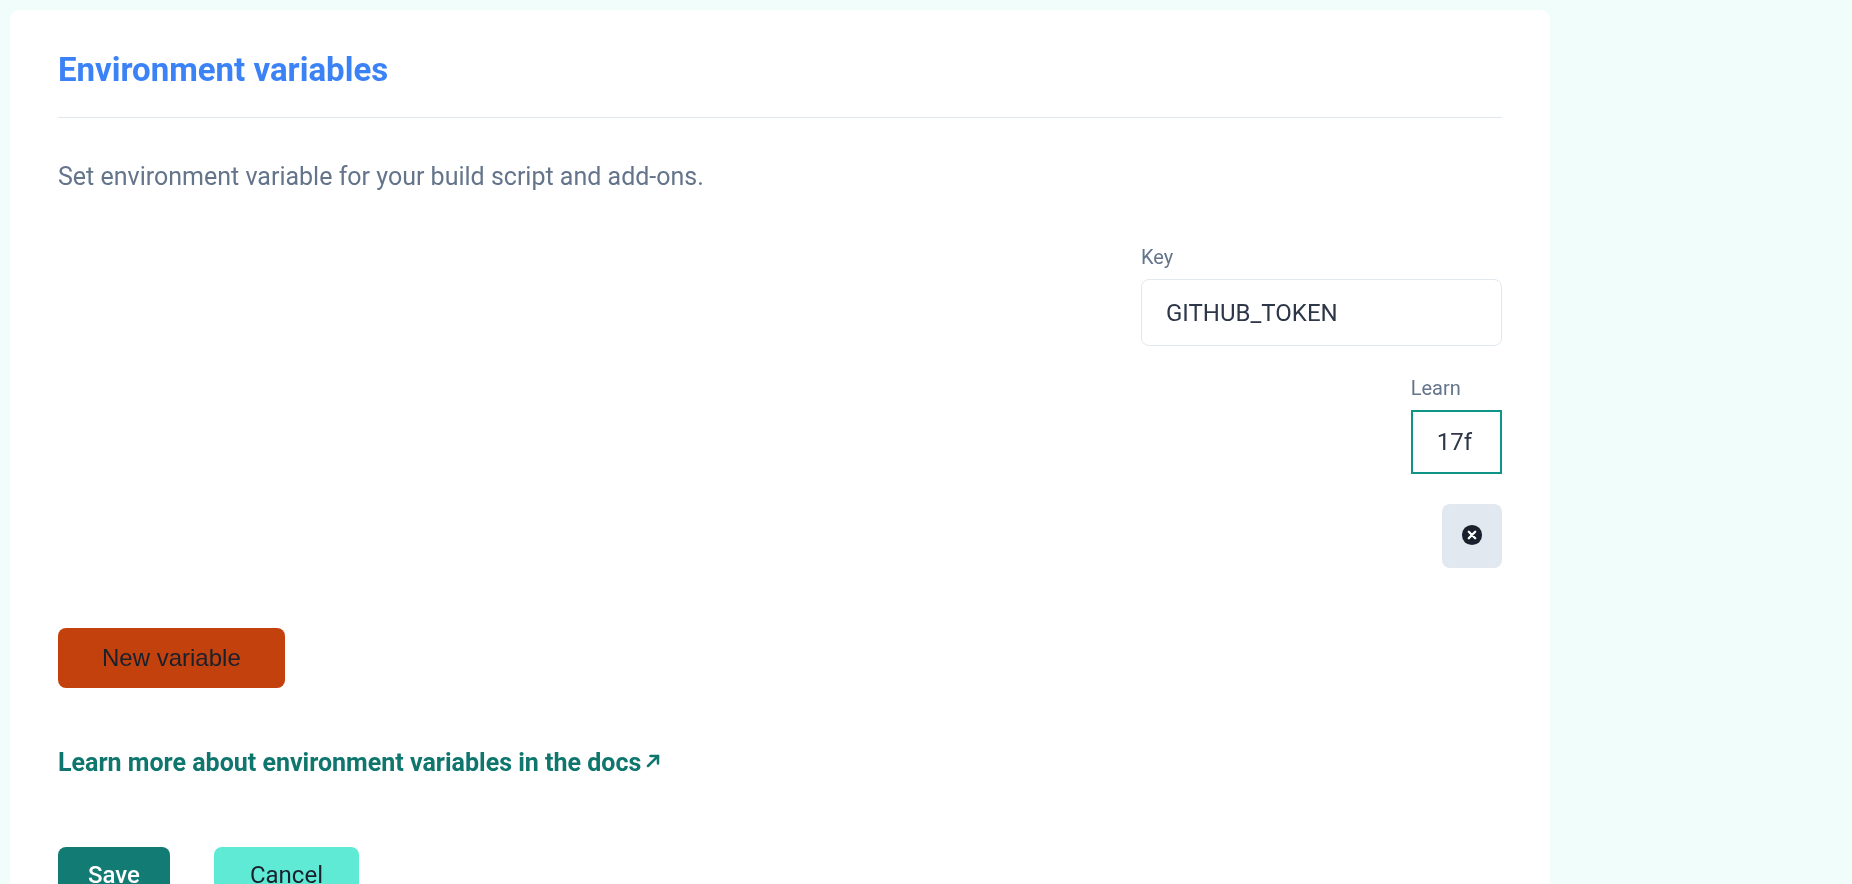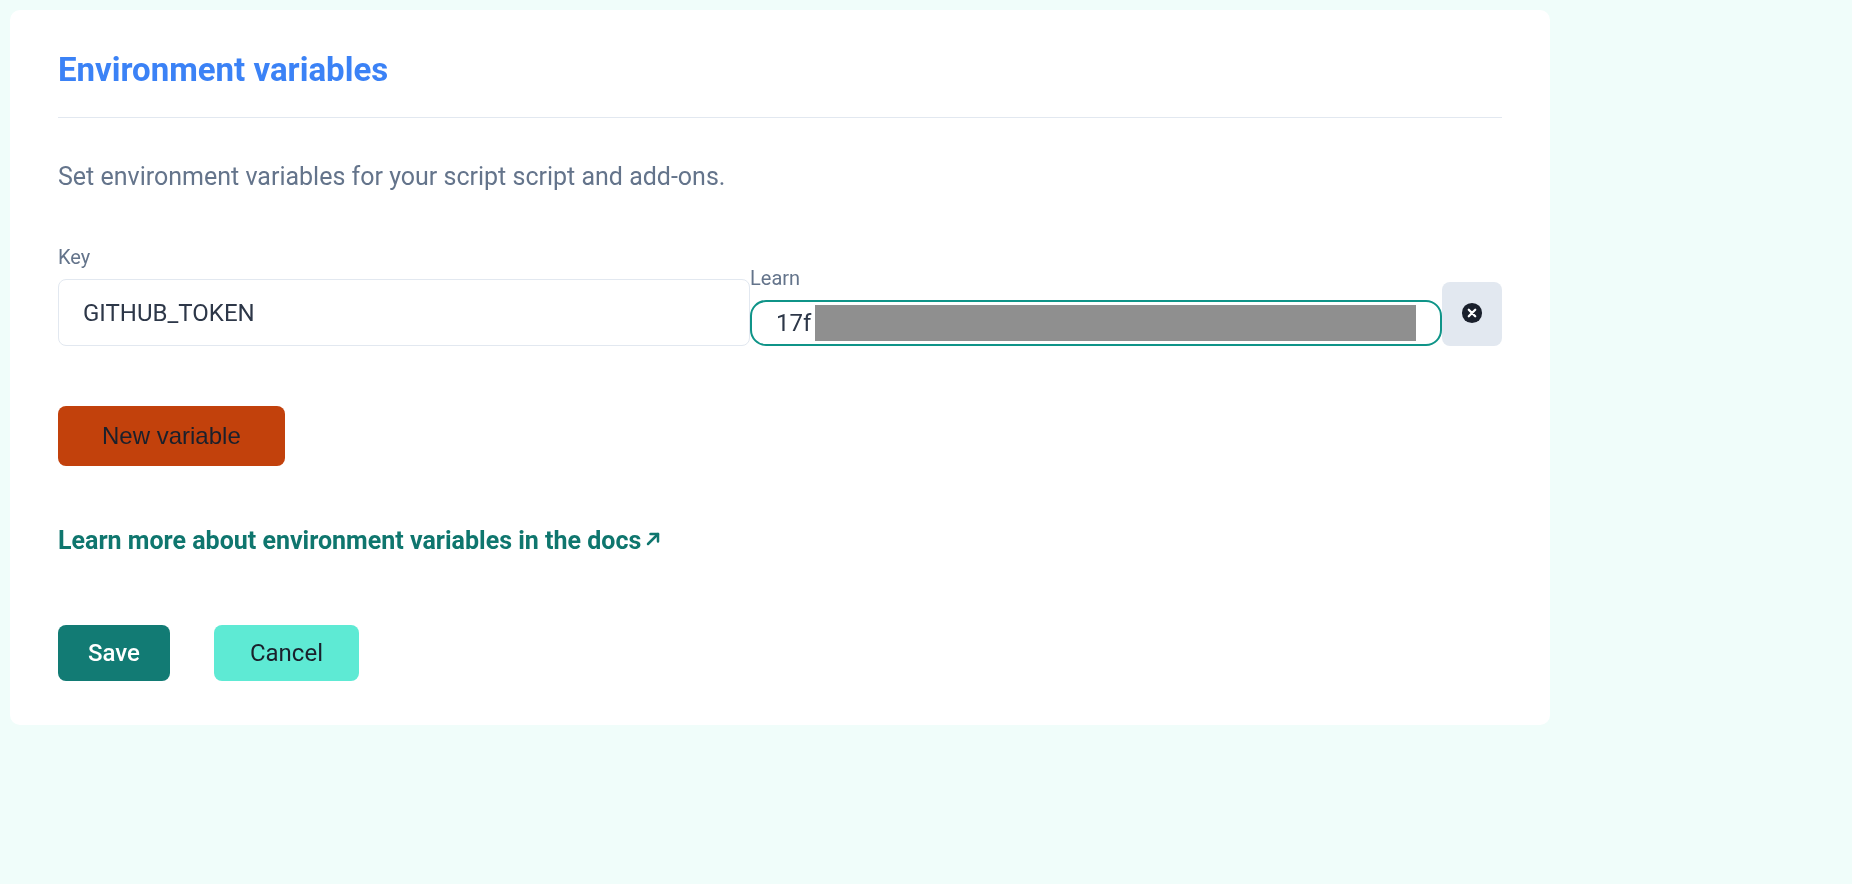--- a/index.html
+++ b/index.html
@@ -29,22 +29,24 @@
       border-top: 1px solid #e2e8f0;
       margin-bottom: 44px;
     }
     .description {
       font-size: 25px;
       color: #64748b;
       margin-bottom: 54px;
     }
     .fields-row {
       display: flex;
+      gap: 30px;
       align-items: flex-end;
       margin-bottom: 60px;
+      flex-direction: column;
     }
     .field-group {
       flex: 1;
       display: flex;
       flex-direction: column;
     }
     .field-label {
       font-size: 20px;
       color: #64748b;
       margin-bottom: 10px;
@@ -56,23 +58,23 @@
       border-radius: 8px;
       font-size: 24px;
       color: #2d3748;
       padding: 0 24px;
       outline: none;
       font-family: inherit;
     }
     .value-wrapper {
       position: relative;
       width: 100%;
-      height: 46px;
+      height: 64px;
       border: 2px solid #0f9488;
-      border-radius: 16px;
+      border-radius: 0;
       display: flex;
       align-items: center;
       padding: 16px 24px;
     }
     .value-prefix {
       font-size: 24px;
       color: #2d3748;
     }
     .redacted-bar {
       flex: 1;
@@ -147,21 +149,21 @@
       cursor: pointer;
       font-family: inherit;
     }
   </style>
 </head>
 <body>
 
 <div class="card">
   <h2 class="section-title">Environment variables</h2>
   <hr class="divider">
-  <p class="description">Set environment variables for your script script and add-ons.</p>
+  <p class="description">Set environment variable for your build script and add-ons.</p>
 
   <div class="fields-row">
     <div class="field-group">
       <label class="field-label">Key</label>
       <input type="text" class="text-input" value="GITHUB_TOKEN" style="">
     </div>
     <div class="field-group">
       <label class="field-label">Learn</label>
       <div class="value-wrapper">
         <span class="value-prefix">17f</span>

